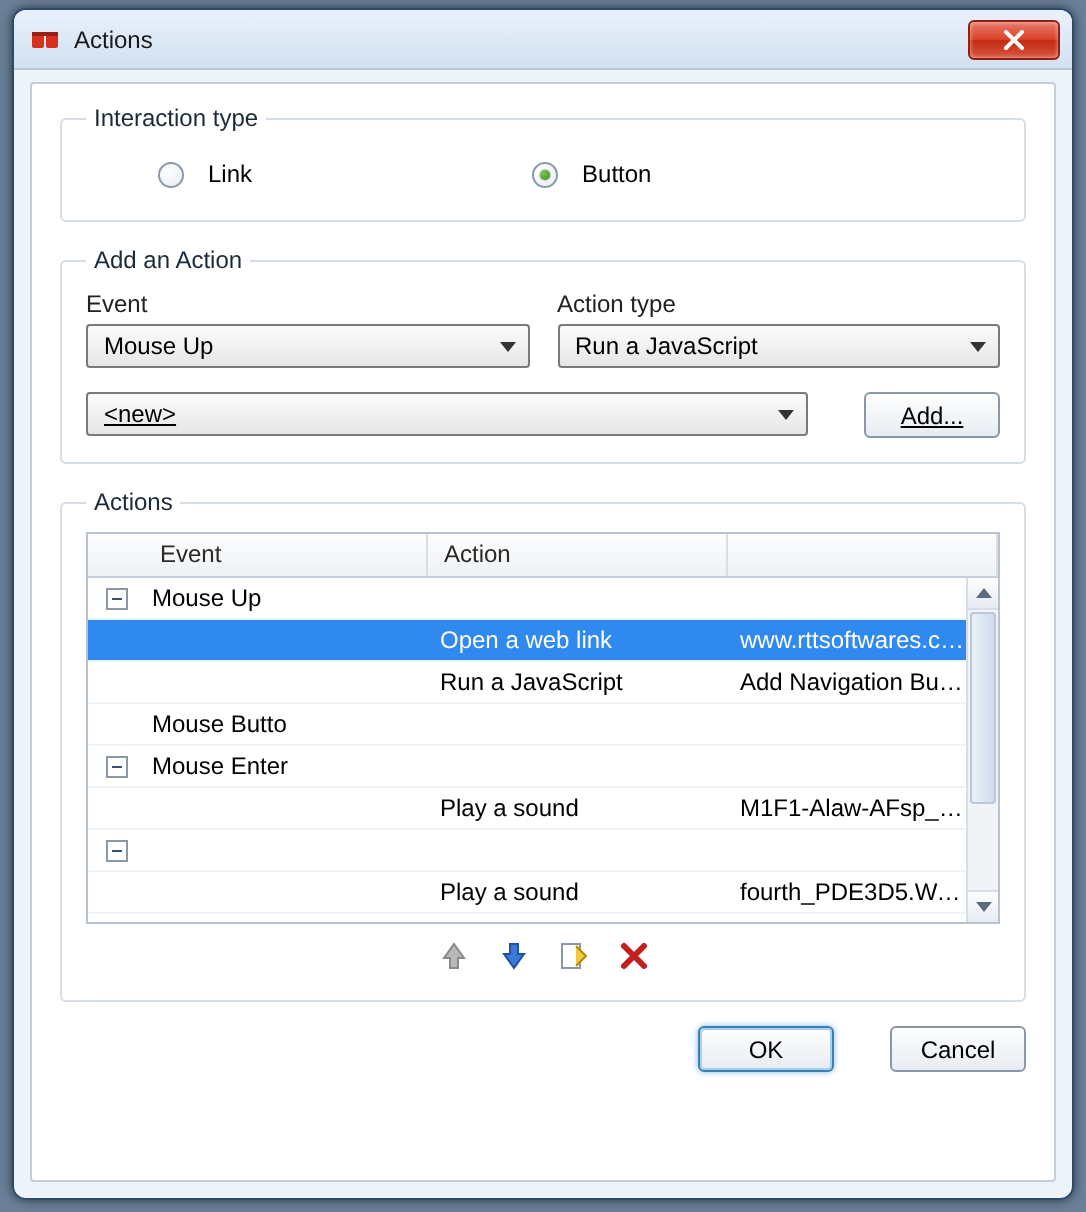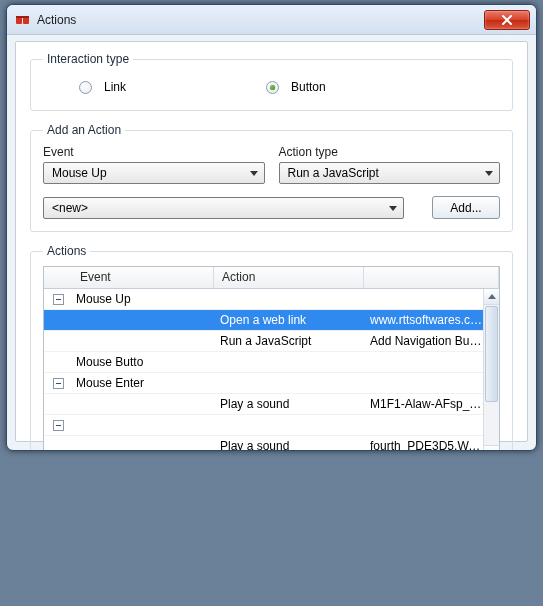--- a/index.html
+++ b/index.html
@@ -10,21 +10,21 @@
     background: #6b8199;
     color: #000;
     width: 543px;
     height: 606px;
     overflow: hidden;
     position: relative;
   }
   .window-frame {
     position: absolute;
     left: 6px; top: 4px;
-    width: 531px; height: 447px;
+    width: 531px; height: 596px;
     border: 1px solid #2e4a6b;
     border-radius: 7px;
     background: linear-gradient(#dfe9f5,#cfdceb 30px,#eef3f8 30px,#eef3f8);
     box-shadow: 0 0 6px rgba(0,0,0,0.6);
     overflow: hidden;
   }
   .titlebar {
     height: 30px;
     display: flex;
     align-items: center;
@@ -96,21 +96,21 @@
     height:22px;
     border:1px solid #7a7a7a;
     border-radius:2px;
     background: linear-gradient(#fbfbfb,#e6e6e6);
     display:flex; align-items:center;
     padding:0 6px 0 8px;
     justify-content:space-between;
     font-size:12px;
   }
   .dropdown .chev { border-left:4px solid transparent; border-right:4px solid transparent; border-top:5px solid #333; }
-  .second-row { display:flex; gap:28px; margin-top:12px; align-items:flex-end; }
+  .second-row { display:flex; gap:28px; margin-top:12px; align-items:flex-start;text-decoration:underline; }
   .second-row .dropdown { flex:1; }
   .btn {
     height:23px; min-width:68px;
     border:1px solid #8a97a6;
     border-radius:3px;
     background:linear-gradient(#fefefe,#e7ecf2);
     padding:0 14px;
     font-size:12px;
     display:inline-flex; align-items:center; justify-content:center;
   }

